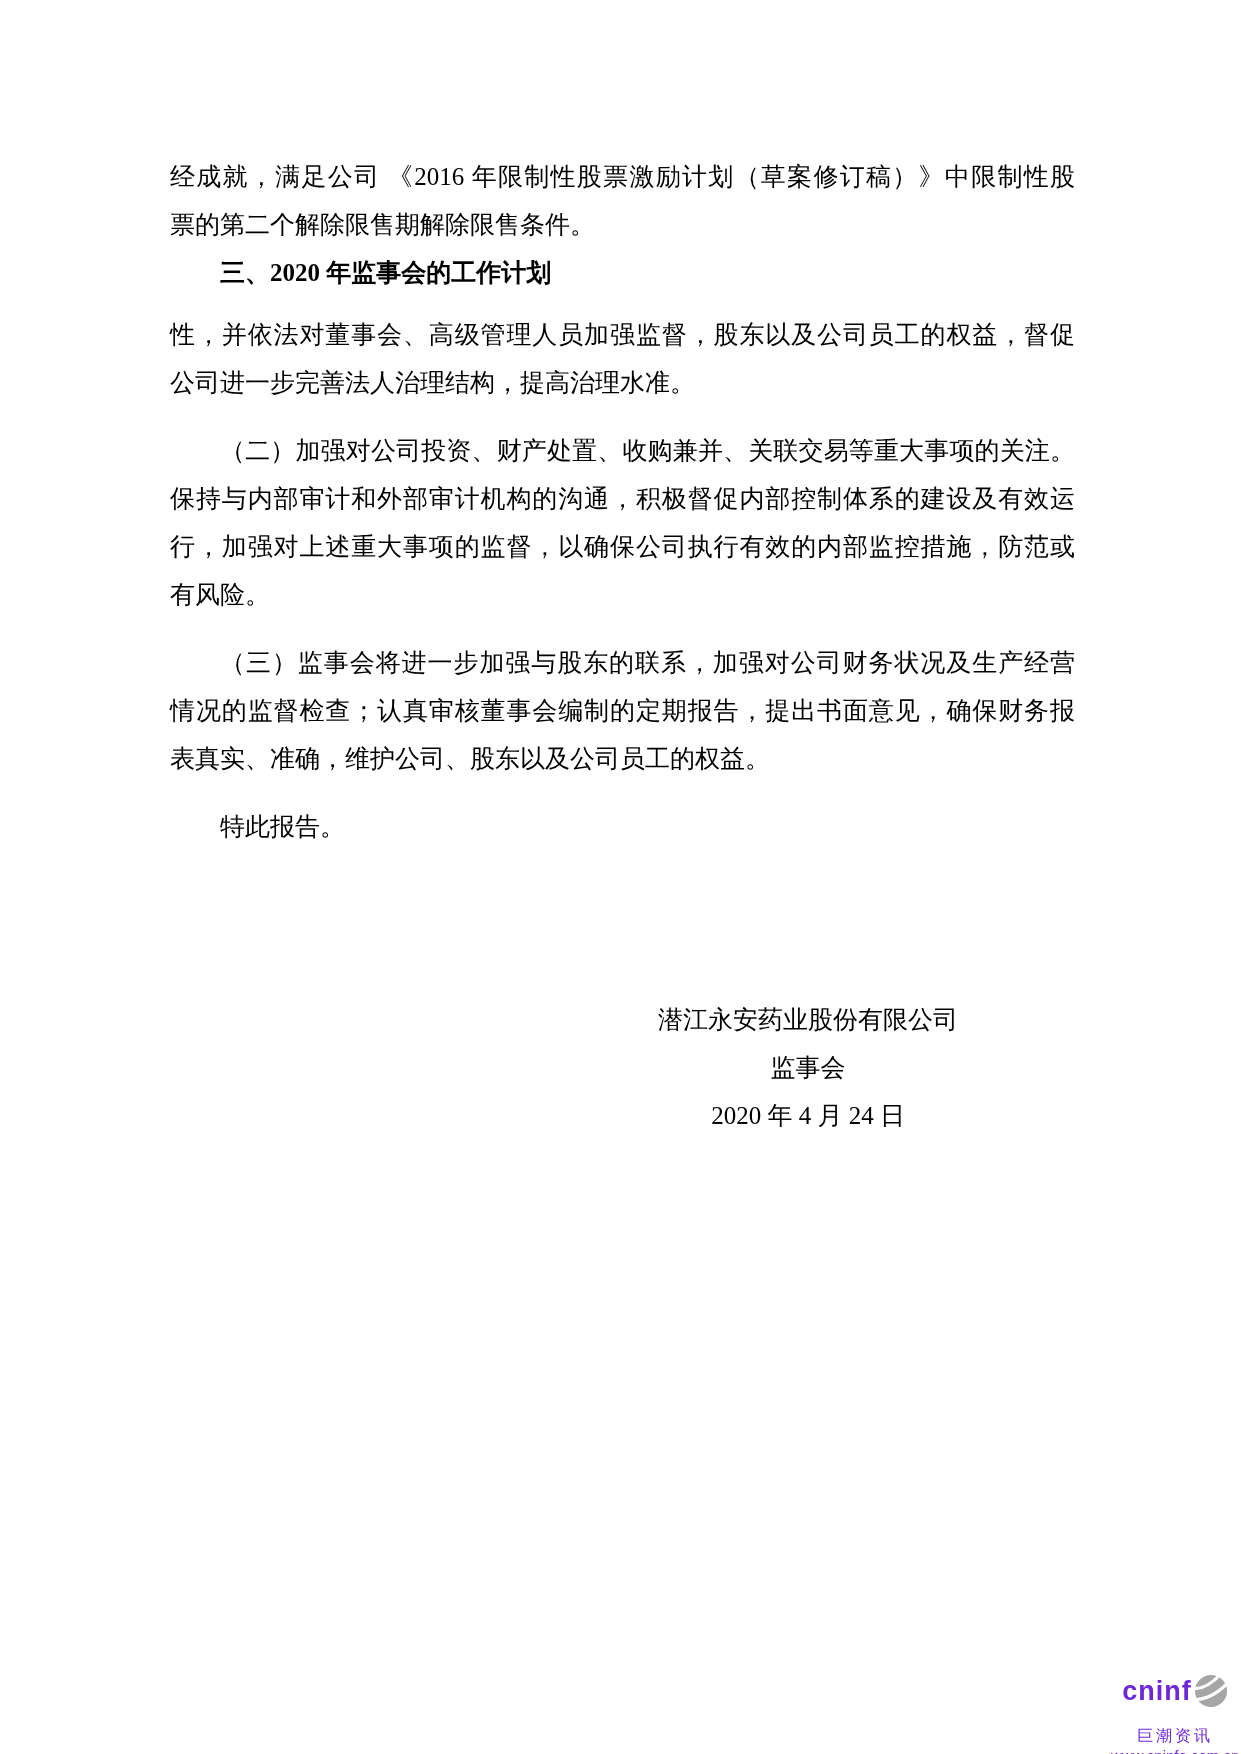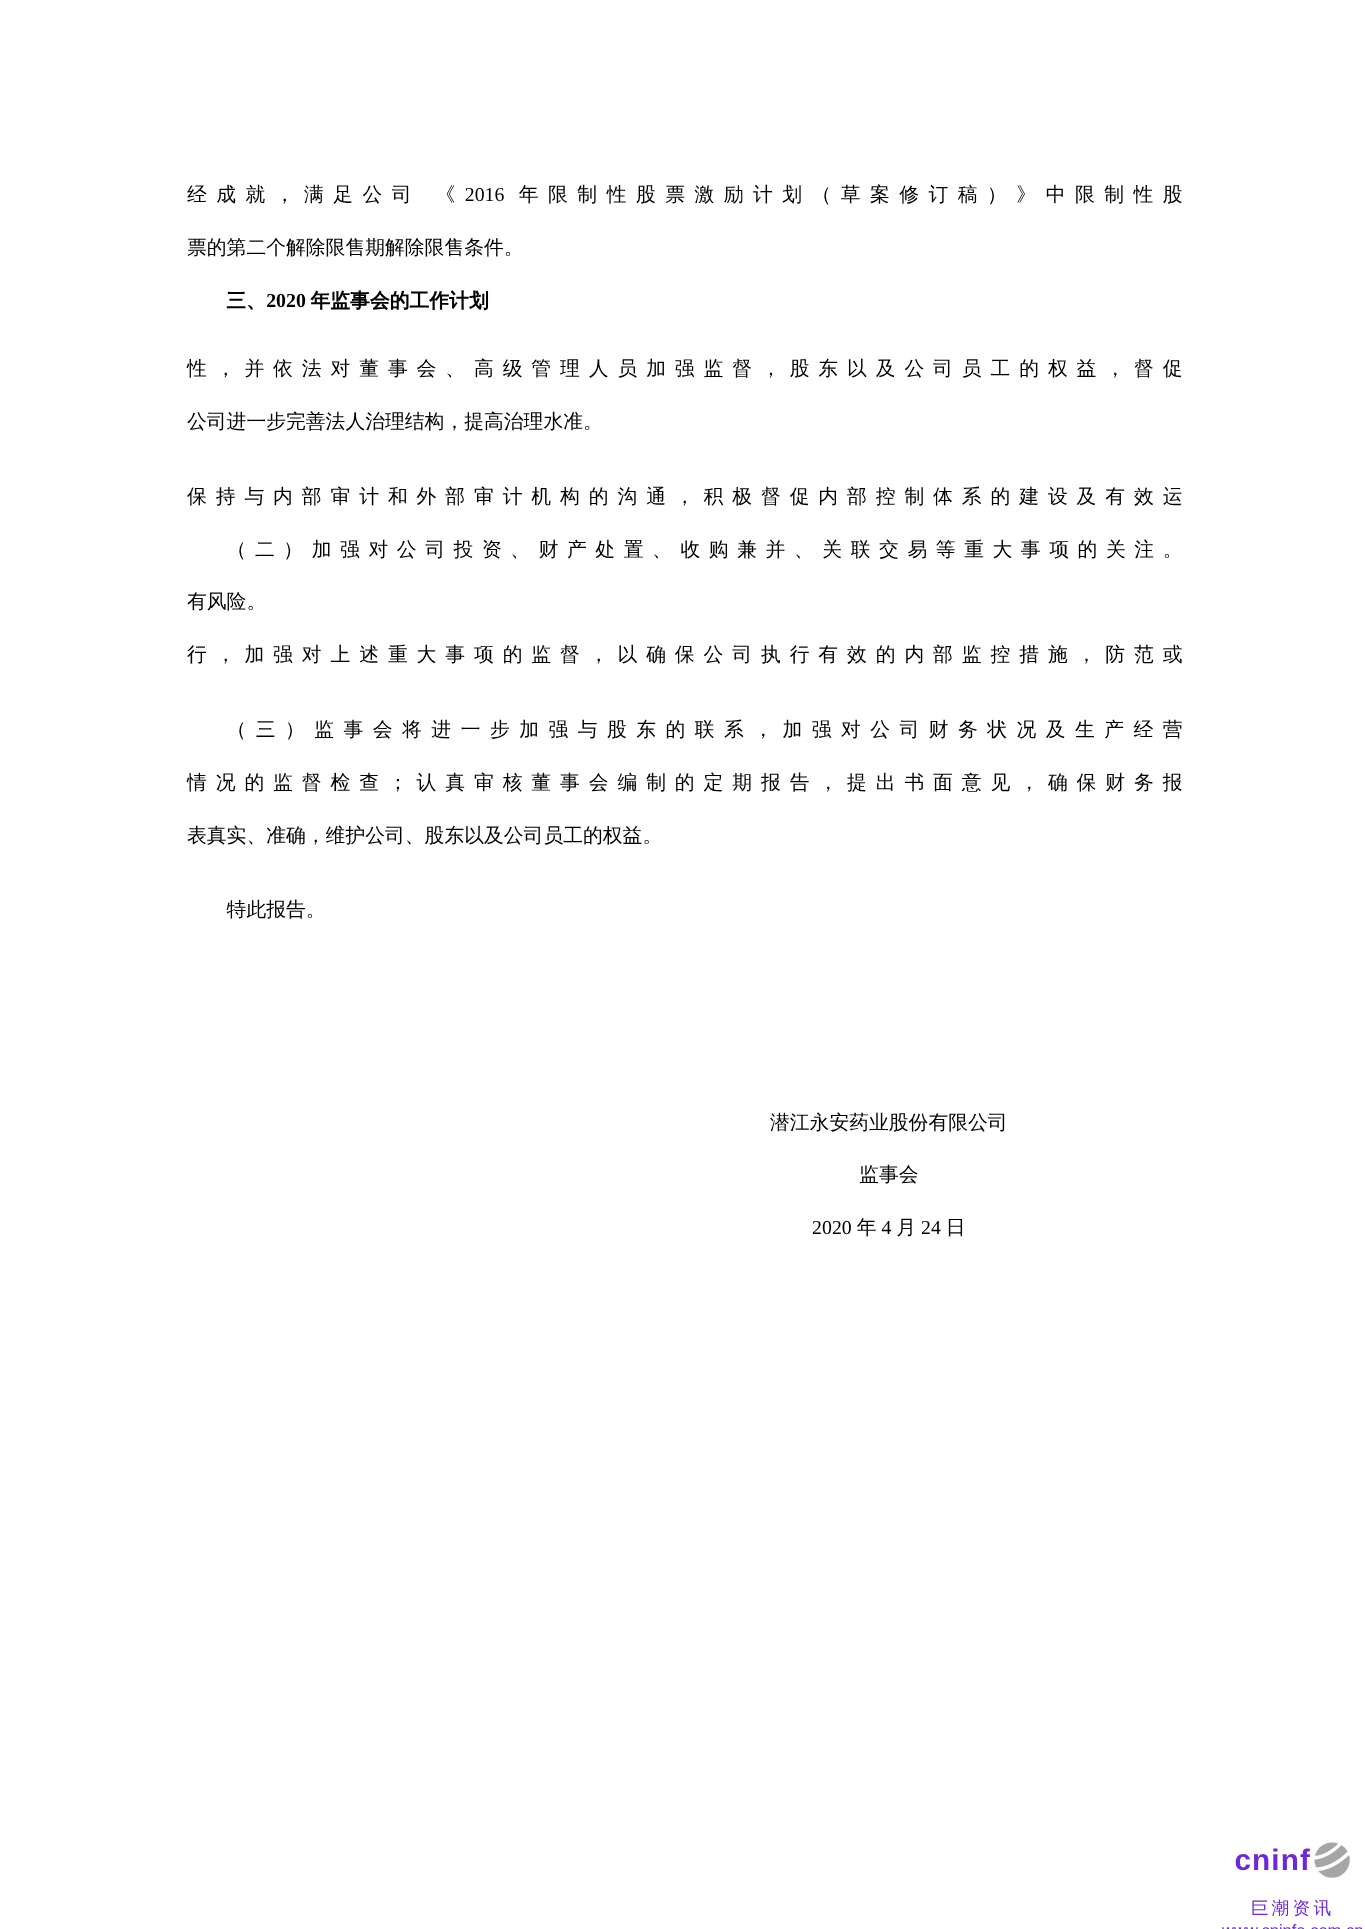--- a/index.html
+++ b/index.html
@@ -11,21 +11,21 @@
     background: #ffffff;
     color: #000000;
     font-family: "Liberation Serif", "DejaVu Serif", serif;
     overflow: hidden;
   }
   .content {
     position: absolute;
     left: 170px;
     top: 153px;
     width: 905px;
-    font-size: 18px;
+    font-size: 25px;
     line-height: 48px;
   }
   .para { margin: 0; }
   .mt14 { margin-top: 14px; }
   .mt20 { margin-top: 20px; }
   .line {
     text-align: justify;
     white-space: normal;
   }
   .line.full { text-align-last: justify; }
@@ -90,24 +90,24 @@
     </div>
 
     <div class="heading">三、2020 年监事会的工作计划</div>
 
     <div class="para mt14">
       <div class="line full">性，并依法对董事会、高级管理人员加强监督，股东以及公司员工的权益，督促</div>
       <div class="line">公司进一步完善法人治理结构，提高治理水准。</div>
     </div>
 
     <div class="para mt20">
+      <div class="line full indent">（二）加强对公司投资、财产处置、收购兼并、关联交易等重大事项的关注。</div>
       <div class="line full">保持与内部审计和外部审计机构的沟通，积极督促内部控制体系的建设及有效运</div>
-      <div class="line full indent">（二）加强对公司投资、财产处置、收购兼并、关联交易等重大事项的关注。</div>
+      <div class="line full">行，加强对上述重大事项的监督，以确保公司执行有效的内部监控措施，防范或</div>
       <div class="line">有风险。</div>
-      <div class="line full">行，加强对上述重大事项的监督，以确保公司执行有效的内部监控措施，防范或</div>
     </div>
 
     <div class="para mt20">
       <div class="line full indent">（三）监事会将进一步加强与股东的联系，加强对公司财务状况及生产经营</div>
       <div class="line full">情况的监督检查；认真审核董事会编制的定期报告，提出书面意见，确保财务报</div>
       <div class="line">表真实、准确，维护公司、股东以及公司员工的权益。</div>
     </div>
 
     <div class="para mt20">
       <div class="line indent">特此报告。</div>

